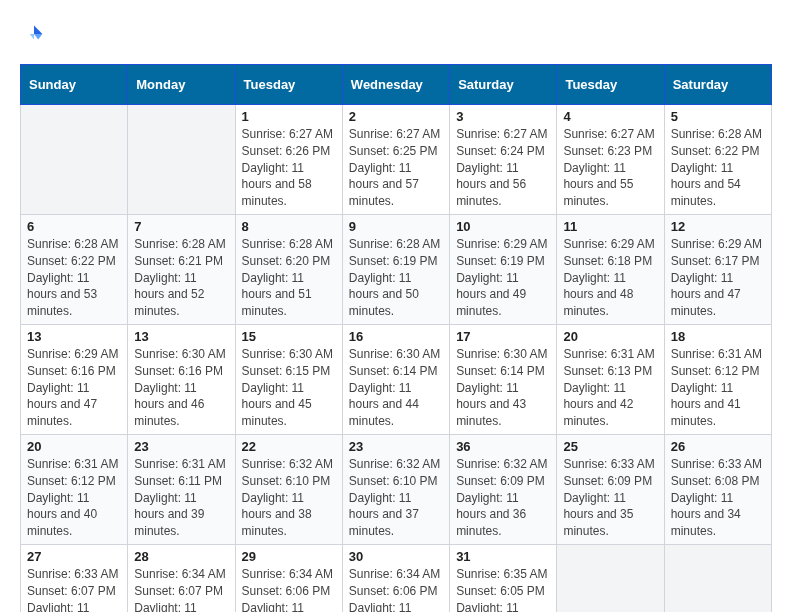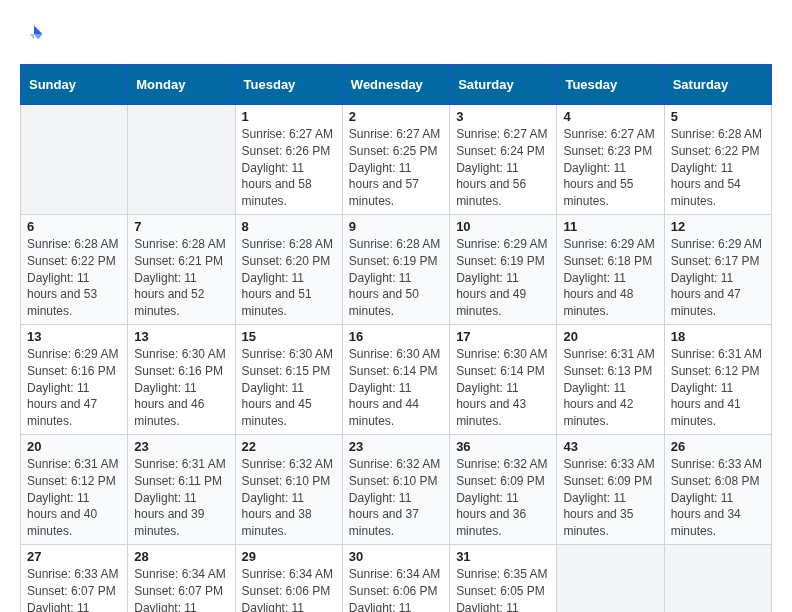--- a/index.html
+++ b/index.html
@@ -221,21 +221,21 @@
         </td>
         <td>
           <span class="day-number">23</span>
           <div class="cell-content">Sunrise: 6:32 AM<br>Sunset: 6:10 PM<br>Daylight: 11 hours and 37 minutes.</div>
         </td>
         <td>
           <span class="day-number">36</span>
           <div class="cell-content">Sunrise: 6:32 AM<br>Sunset: 6:09 PM<br>Daylight: 11 hours and 36 minutes.</div>
         </td>
         <td>
-          <span class="day-number">43</span>
+          <span class="day-number">25</span>
           <div class="cell-content">Sunrise: 6:33 AM<br>Sunset: 6:09 PM<br>Daylight: 11 hours and 35 minutes.</div>
         </td>
         <td>
           <span class="day-number">26</span>
           <div class="cell-content">Sunrise: 6:33 AM<br>Sunset: 6:08 PM<br>Daylight: 11 hours and 34 minutes.</div>
         </td>
       </tr>
       <tr>
         <td>
           <span class="day-number">27</span>

